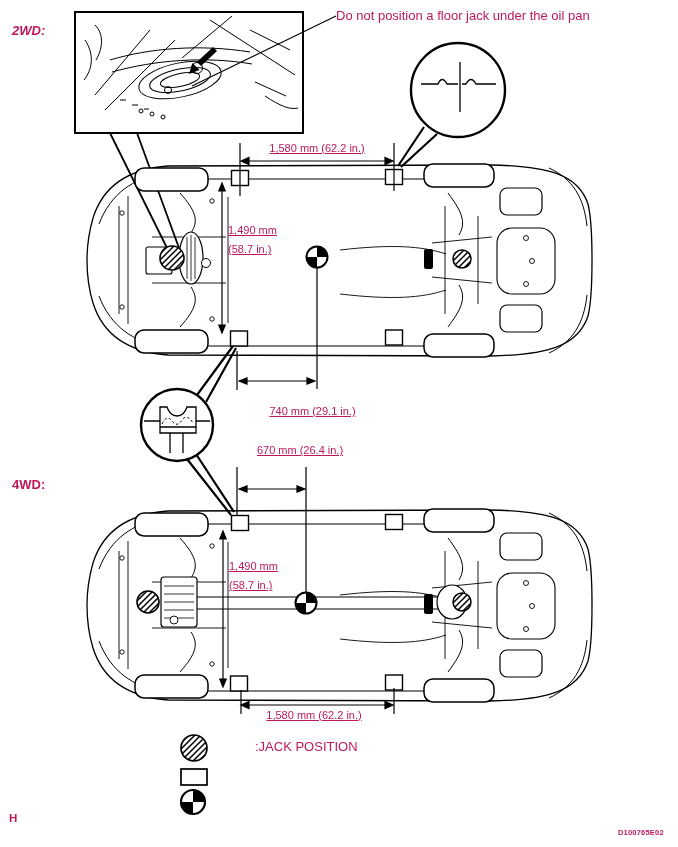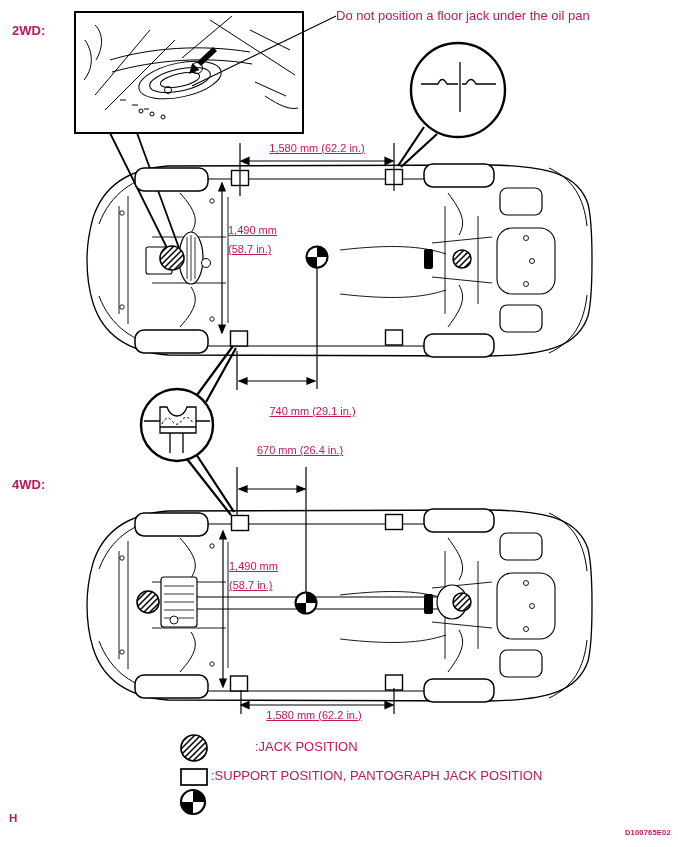--- a/index.html
+++ b/index.html
@@ -191,37 +191,36 @@
     </g>
     <rect x="181" y="769" width="26" height="16" fill="#fff" stroke-width="1.7"></rect>
     <g>
       <circle cx="193" cy="802" r="12" fill="#fff" stroke="#000" stroke-width="2.2"></circle>
       <path d="M193,802 L193,790 A12,12 0 0 1 205,802 Z" fill="#000" stroke="none"></path>
       <path d="M193,802 L193,814 A12,12 0 0 1 181,802 Z" fill="#000" stroke="none"></path>
     </g>
   </g>
 </svg>
 
-<div class="txt b" style="left:12px;top:24px;">2WD:</div>
+<div class="txt b" style="left:12px;top:24px;font-style:italic;">2WD:</div>
 <div class="txt" style="left:336px;top:9px;">Do not position a floor jack under the oil pan</div>
 
 <div class="txt dim c" style="left:241px;top:142px;width:152px;">1,580 mm (62.2 in.)</div>
 <div class="txt dim two-line" style="left:228px;top:221px;line-height:19px;">
   <span>1,490 mm</span>
   <span>(58.7 in.)</span>
 </div>
 <div class="txt dim c" style="left:250px;top:385px;width:125px;margin-top:20px;">740 mm (29.1 in.)</div>
 
 <div class="txt dim c" style="left:240px;top:444px;width:120px;">670 mm (26.4 in.)</div>
 <div class="txt b" style="left:12px;top:478px;">4WD:</div>
 <div class="txt dim two-line" style="left:229px;top:557px;line-height:19px;">
   <span>1,490 mm</span>
   <span>(58.7 in.)</span>
 </div>
 <div class="txt dim c" style="left:238px;top:709px;width:152px;">1,580 mm (62.2 in.)</div>
 
 <div class="txt" style="left:211px;top:740px;margin-left:44px;">:JACK POSITION</div>
-<div class="txt" style="left:211px;top:769px;">:SUPPORT POSITION, PANTOGRAPH JACK POSITION</div>
 
 <div class="txt b" style="left:9px;top:812px;font-size:11.5px;">H</div>
-<div class="txt tiny" style="left:618px;top:829px;margin-left:7px;">D100765E02</div>
+<div class="txt tiny" style="left:618px;top:829px;">D100765E02</div>
 
 </div>
 
 </body></html>

